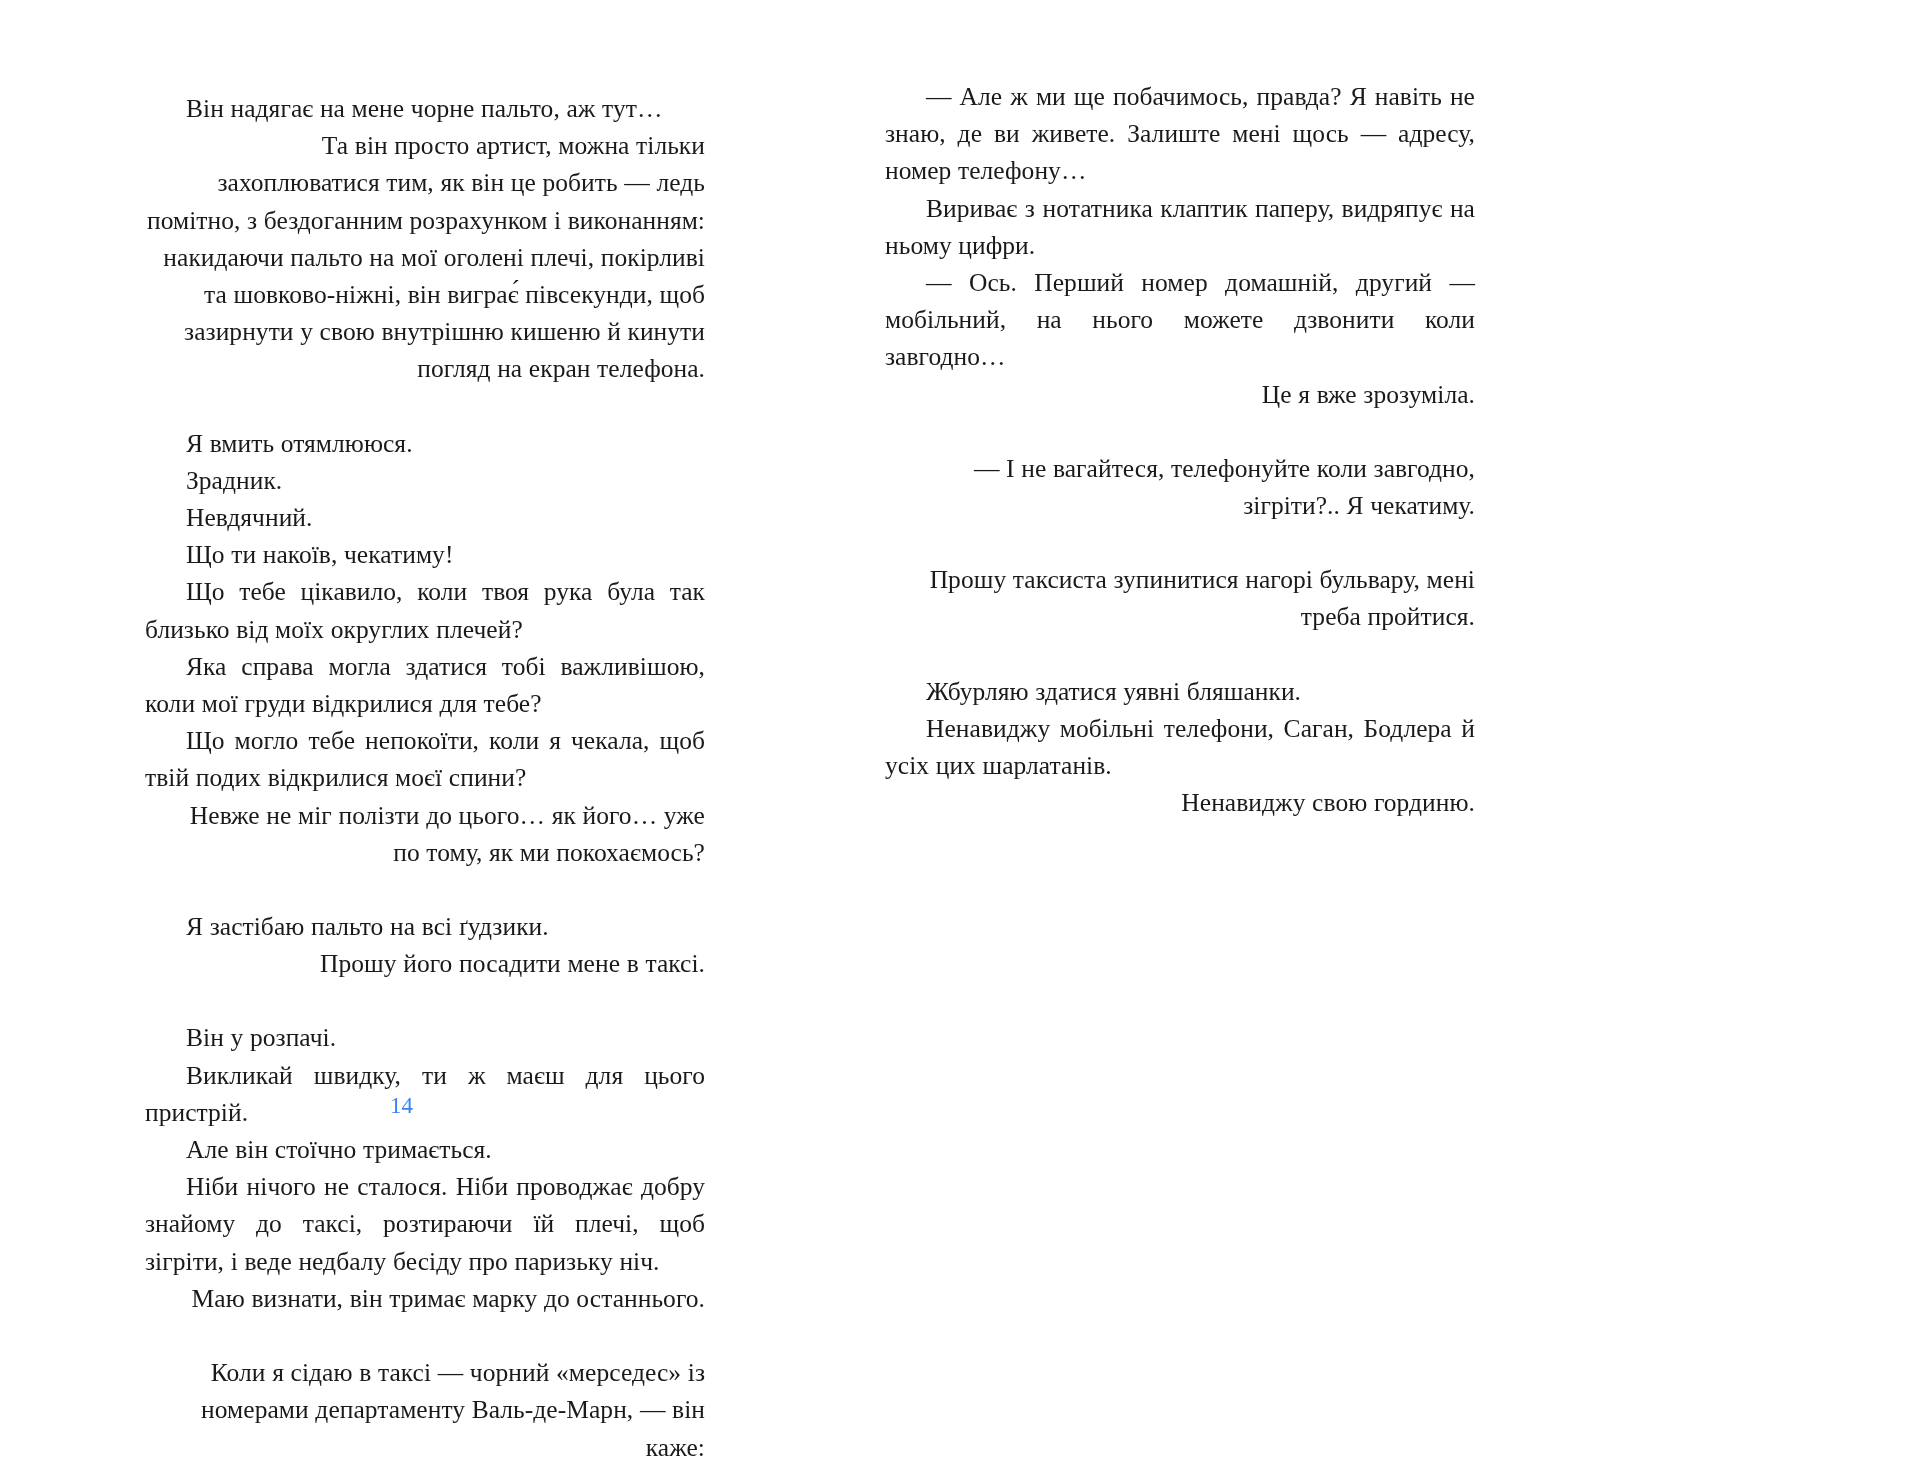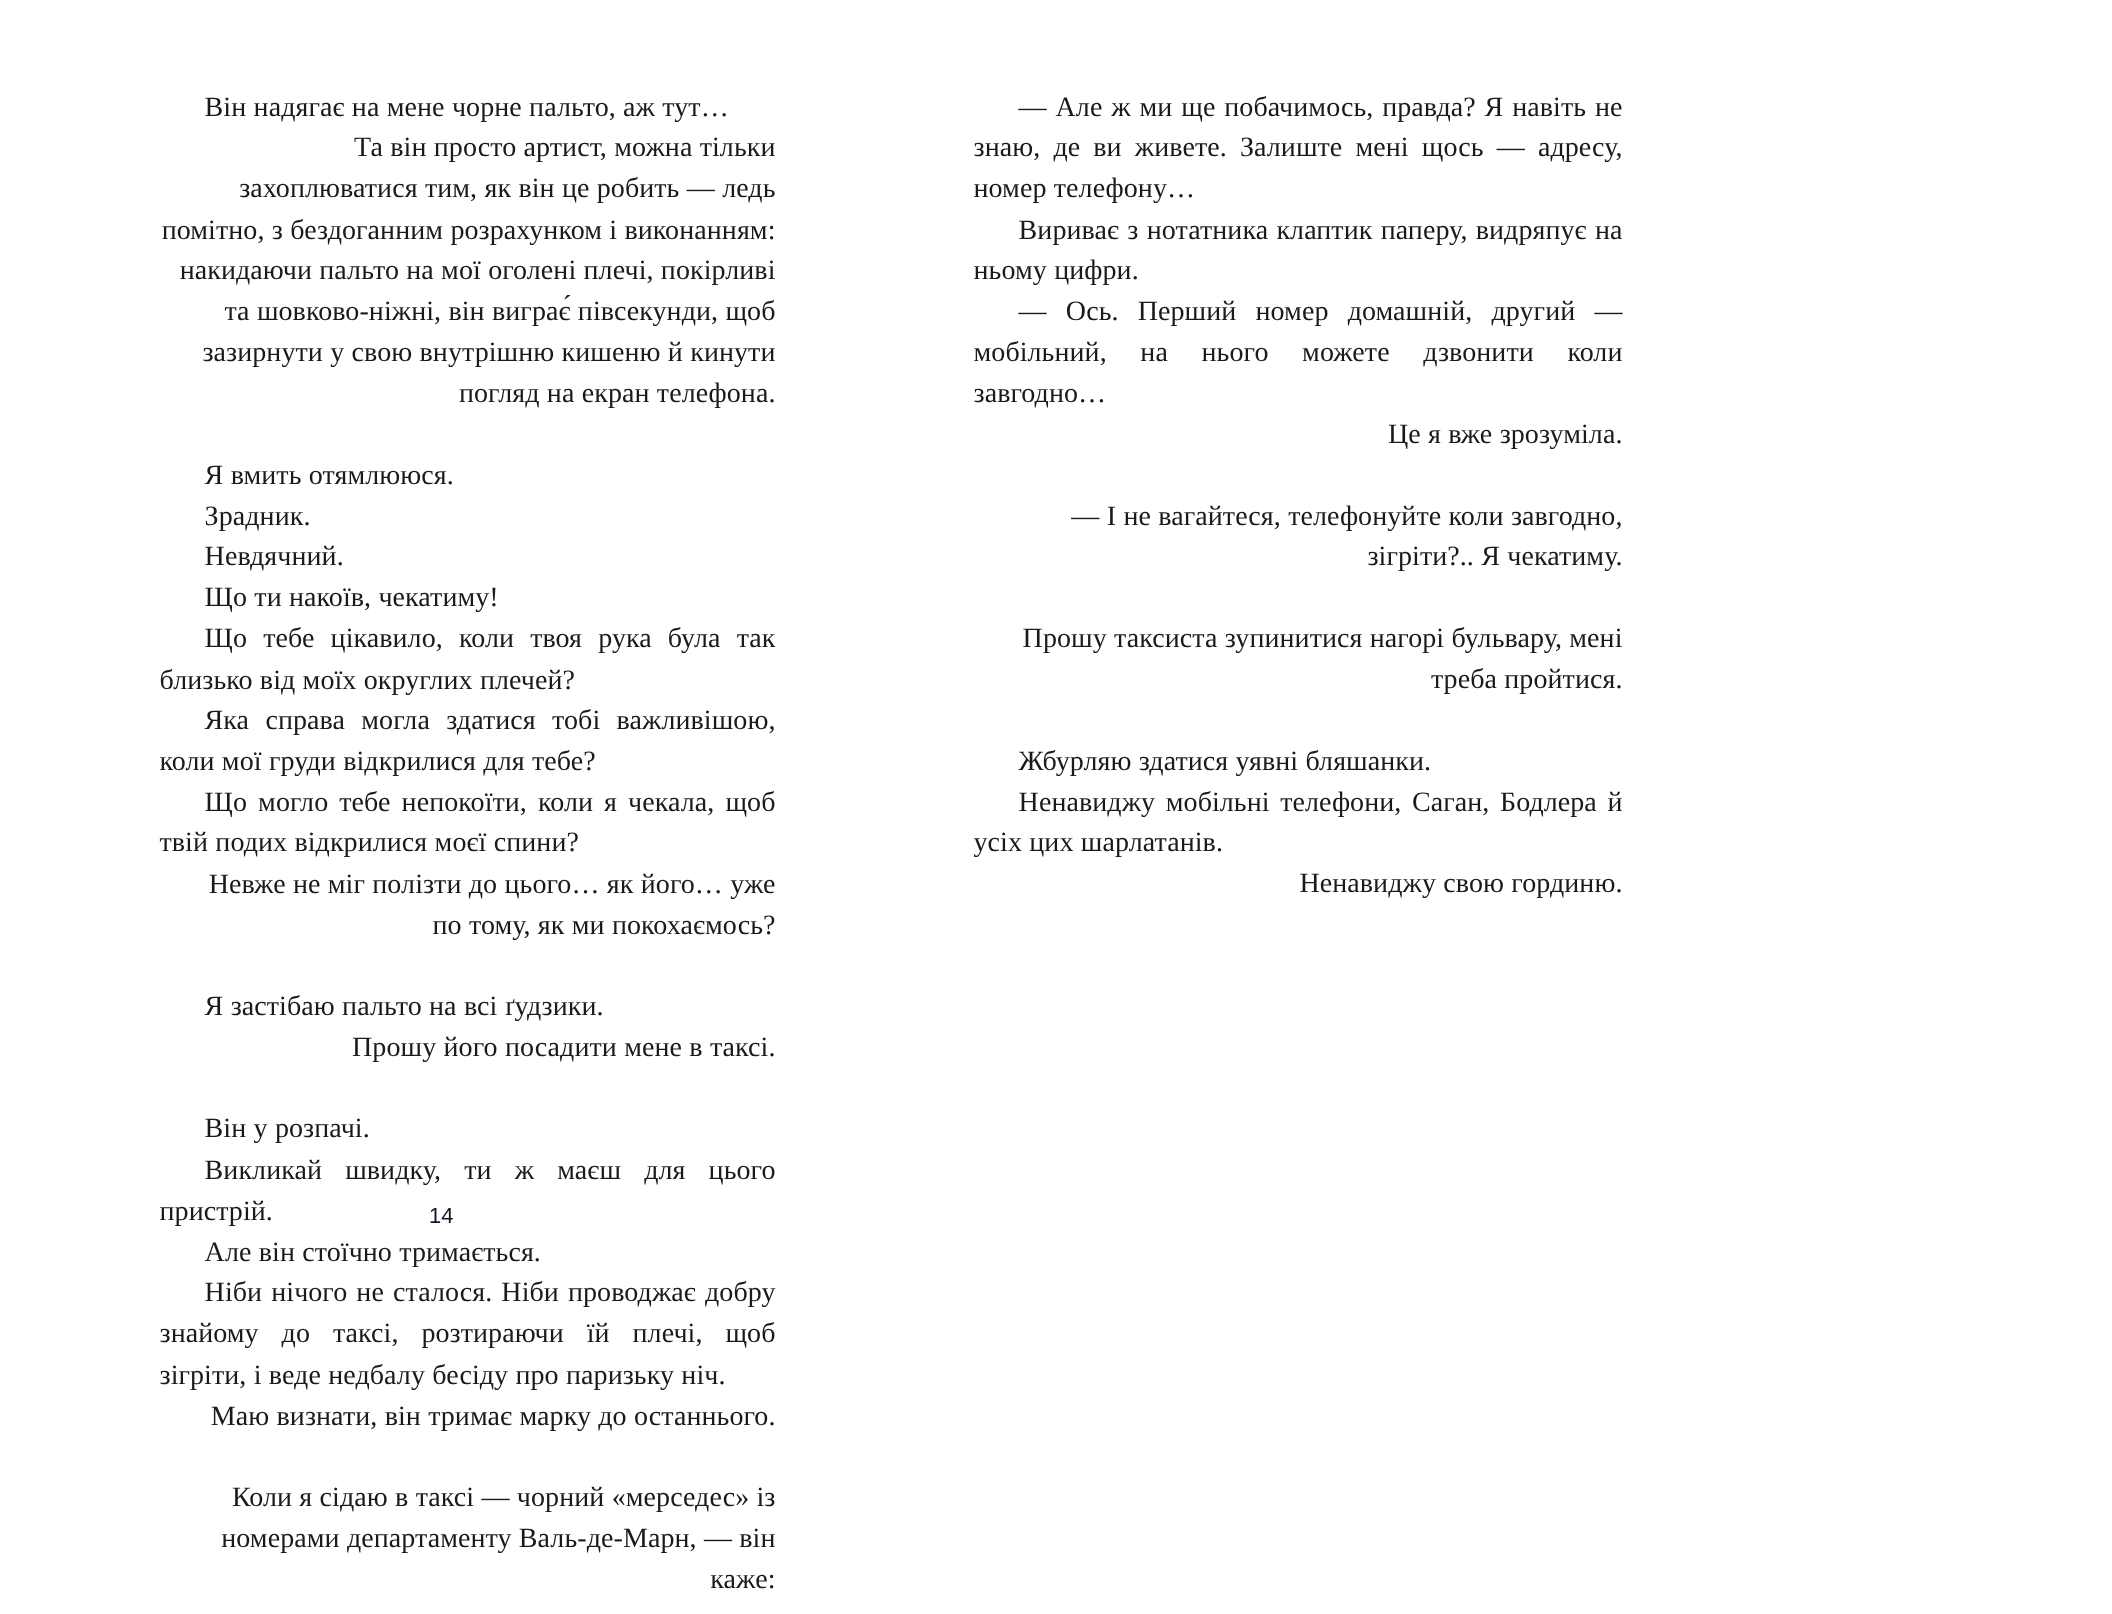--- a/index.html
+++ b/index.html
@@ -25,20 +25,21 @@
 
   .page-col {
     position: absolute;
     top: 78px;
     box-sizing: border-box;
   }
 
   .page-col.left {
     left: 145px;
     width: 560px;
+    margin-top: 12px;
   }
 
   .page-col.right {
     left: 885px;
     width: 590px;
   }
 
   .para {
     font-size: 25.5px;
     line-height: 37.2px;
@@ -57,24 +58,24 @@
   }
 
   .block-gap {
     height: 37px;
   }
 
   .page-number {
     position: absolute;
     left: 390px;
     top: 1092px;
-    font-size: 20px;
+    font-size: 23px;
     line-height: 28px;
-    color: #0f172a;
-    font-family: Liberation Sans, sans-serif;
+    color: #3b82f6;
+    font-family: Liberation Serif, serif;
   }
 </style>
 </head>
 <body>
 
 <div class="spread">
 
   <div class="page-col left" id="left-col">
       <p class="para">Він надягає на мене чорне пальто, аж тут…</p>
       <p class="para last-of-block">Та він просто артист, можна тільки захоплюватися тим, як він це робить — ледь помітно, з бездоганним розрахунком і виконанням: накидаючи пальто на мої оголені плечі, покірливі та шовково-ніжні, він виграє́ півсекунди, щоб зазирнути у свою внутрішню кишеню й кинути погляд на екран телефона.</p>

